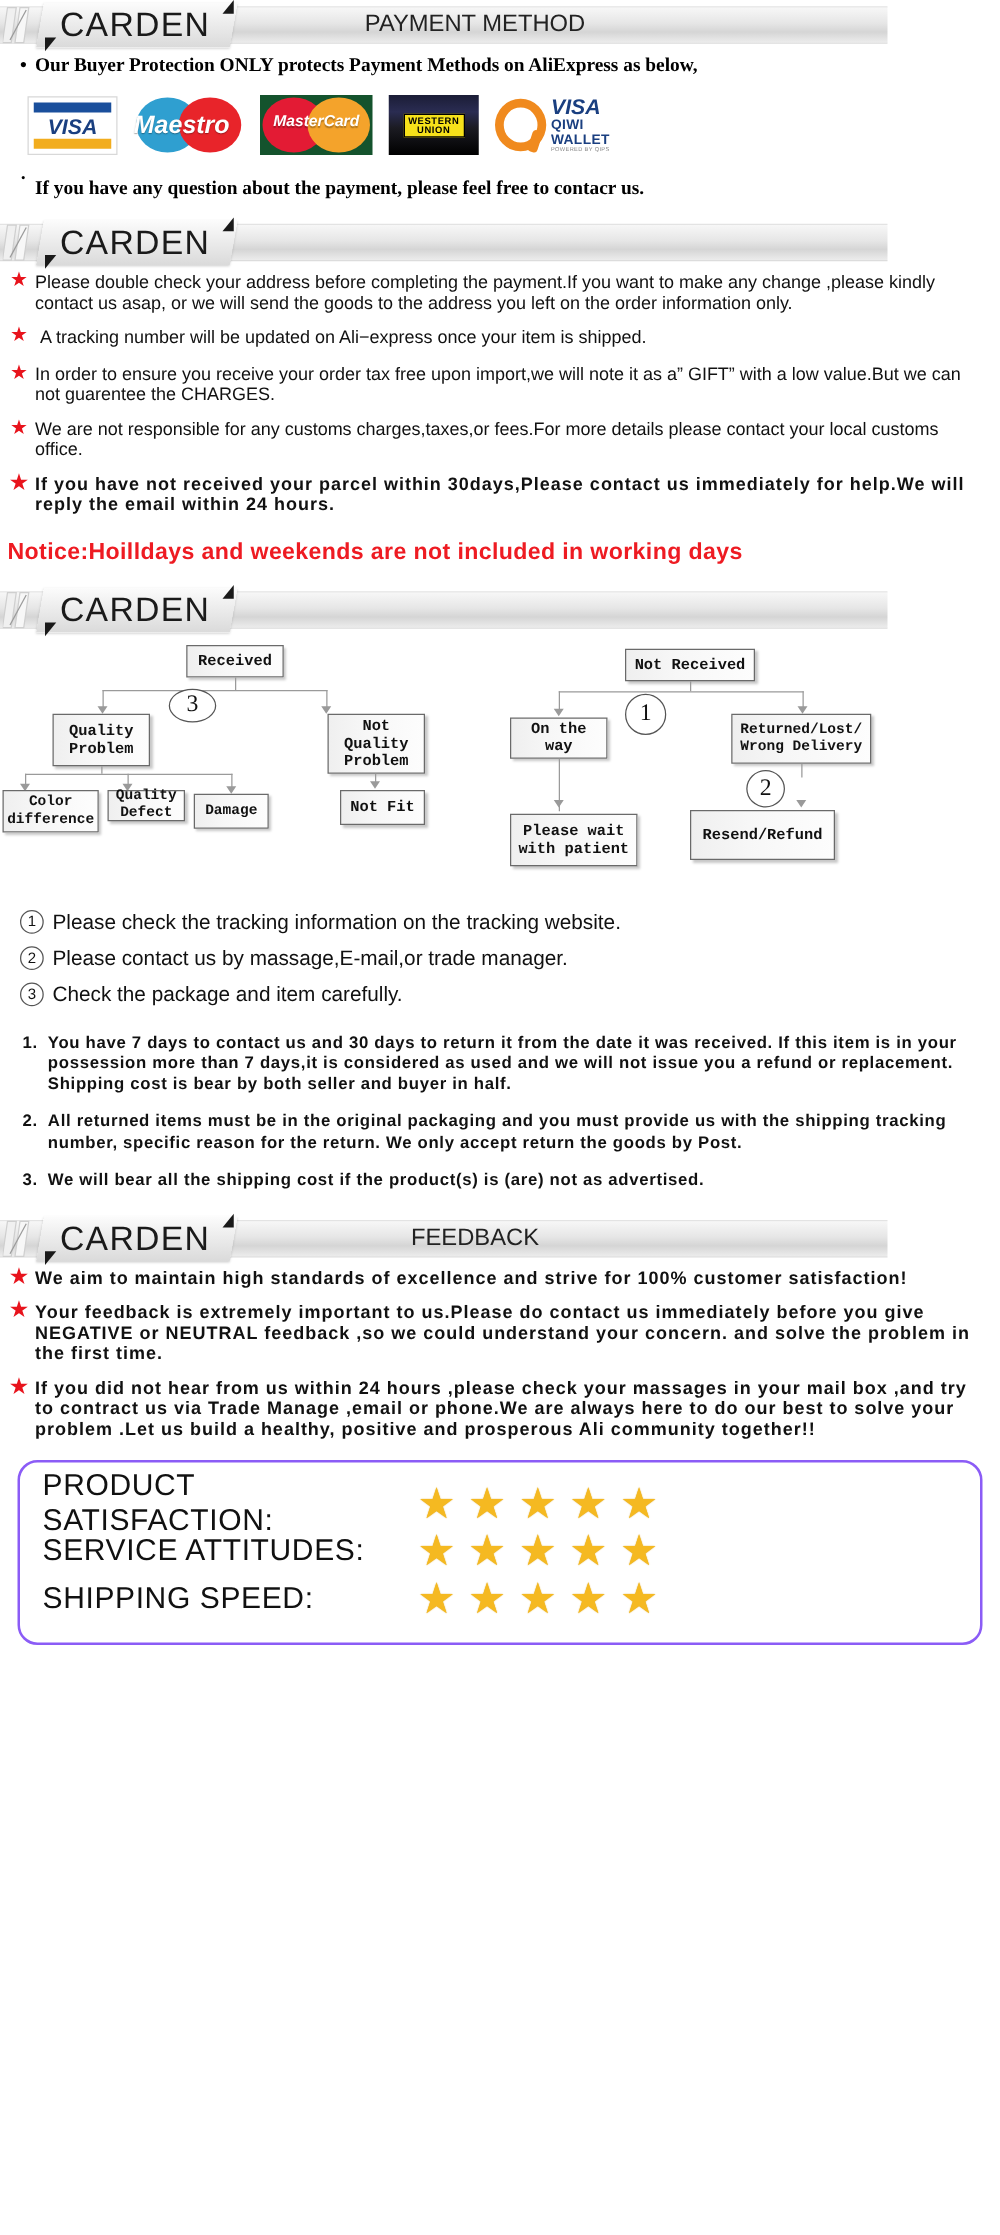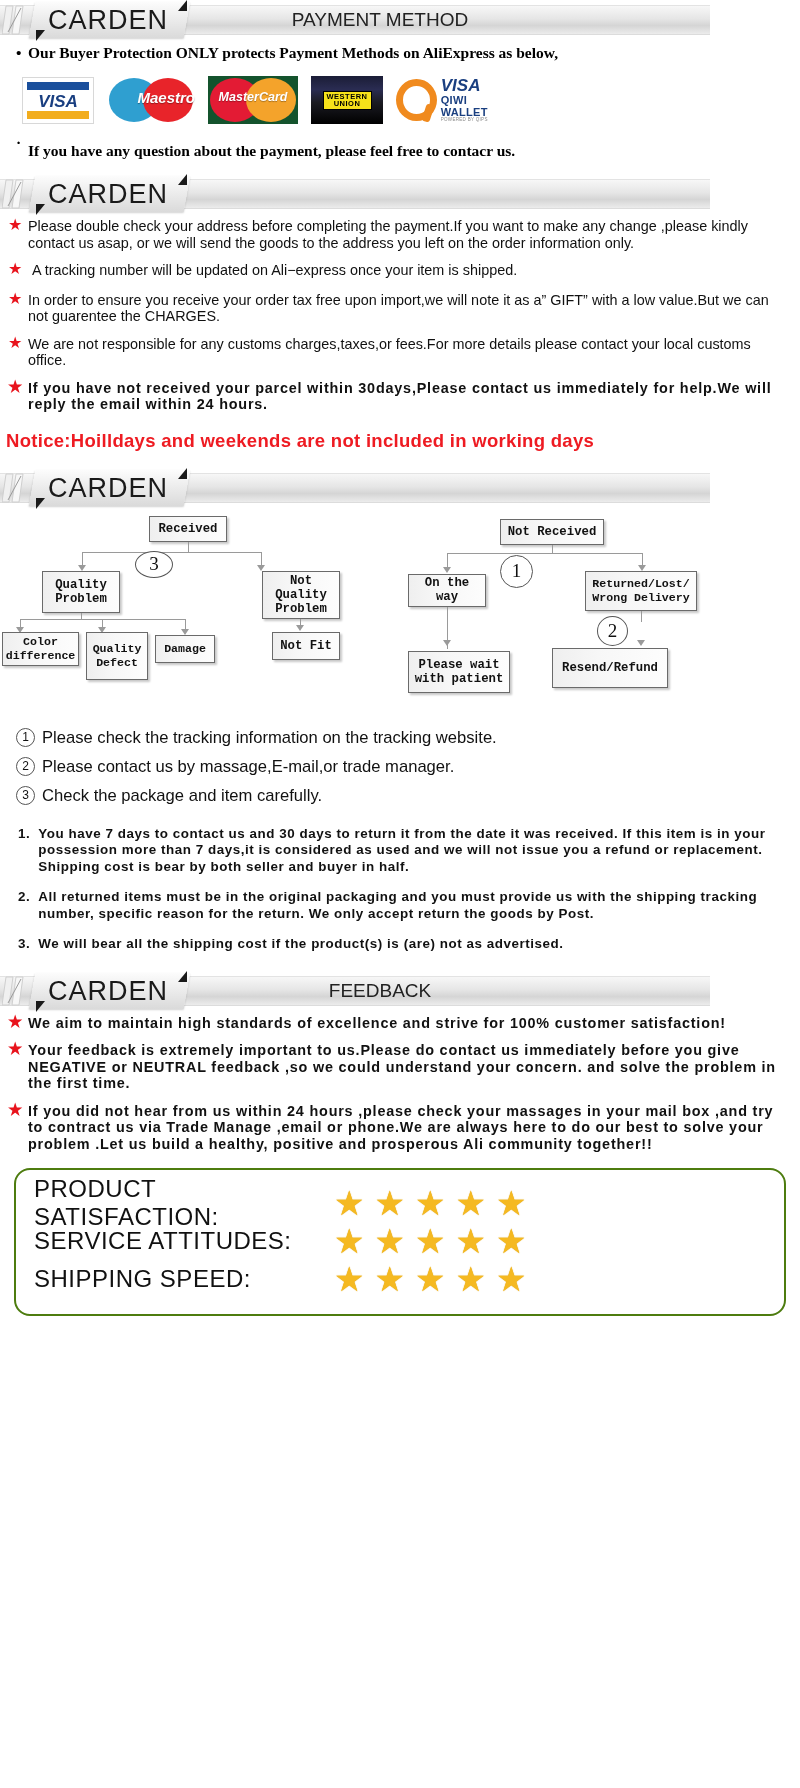--- a/index.html
+++ b/index.html
@@ -100,22 +100,22 @@
     text-align: center; font-style: italic; font-weight: bold; font-size: 17px; color: #1a3f80;
     font-family: "Liberation Sans", sans-serif;
   }
 
   .maestro {
     width: 88px; height: 48px; position: relative; background: #fff;
   }
   .maestro .c1 { position: absolute; left: 2px; top: 2px; width: 50px; height: 44px; border-radius: 50%; background: #2f9fd0; }
   .maestro .c2 { position: absolute; right: 2px; top: 2px; width: 50px; height: 44px; border-radius: 50%; background: #e8242a; }
   .maestro .lbl {
-    position: absolute; left: 0; right: 0; top: 13px; text-align: right;
-    font-style: italic; font-weight: bold; font-size: 15px; color: #fff;
+    position: absolute; left: 0; right: 0; top: 13px; text-align: left;
+    font-style: italic; font-weight: bold; font-size: 20px; color: #fff;
     text-shadow: 0 1px 1px rgba(0,0,0,0.35);
   }
 
   .mcard { width: 90px; height: 48px; position: relative; background: #14532d; }
   .mcard .c1 { position: absolute; left: 2px; top: 2px; width: 50px; height: 44px; border-radius: 50%; background: #e31b34; }
   .mcard .c2 { position: absolute; right: 2px; top: 2px; width: 50px; height: 44px; border-radius: 50%; background: #f4a32b; }
   .mcard .lbl {
     position: absolute; left: 0; right: 0; top: 14px; text-align: center;
     font-style: italic; font-weight: bold; font-size: 12.5px; color: #fff;
     text-shadow: 0 1px 1px rgba(0,0,0,0.3);
@@ -208,21 +208,21 @@
   .num-item {
     display: flex; gap: 8px; margin-bottom: 14px;
     font-size: 13.4px; line-height: 16.5px; font-weight: bold;
     letter-spacing: .55px; color: #111;
   }
   .num-item .n { flex: none; }
 
   
   .rating-box {
     margin: 16px 14px 14px 14px;
-    border: 2px solid #4d7c0f;
+    border: 2px solid #8b5cf6;
     border-radius: 16px;
     padding: 14px 18px 16px 18px;
     background: #fff;
   }
   .rating-row { display: flex; align-items: center; height: 38px; }
   .rating-row .lbl {
     width: 300px; font-size: 24px; letter-spacing: .5px; color: #111;
     font-family: "Liberation Sans", sans-serif;
   }
   .rating-row .stars { display: flex; gap: 10px; }
@@ -378,21 +378,21 @@
     <div class="ln lnv" style="left:81px; top:105px; height:6px;"></div>
     <div class="ln lnh" style="left:20px; top:111px; width:166px;"></div>
     <div class="ln lnv" style="left:20px; top:111px; height:12px;"></div>
     <div class="ar" style="left:16px; top:119px;"></div>
     <div class="ln lnv" style="left:102px; top:111px; height:12px;"></div>
     <div class="ar" style="left:98px; top:119px;"></div>
     <div class="ln lnv" style="left:185px; top:111px; height:14px;"></div>
     <div class="ar" style="left:181px; top:121px;"></div>
 
     <div class="node sm" style="left:2px; top:124px; width:77px; height:34px;">Color difference</div>
-    <div class="node sm" style="left:86px; top:124px; width:62px; height:48px;">Quality Defect</div>
+    <div class="node sm" style="left:86px; top:124px; width:62px; height:25px;">Quality Defect</div>
     <div class="node sm" style="left:155px; top:127px; width:60px; height:28px;">Damage</div>
 
     <div class="ln lnv" style="left:300px; top:111px; height:10px;"></div>
     <div class="ar" style="left:296px; top:117px;"></div>
     <div class="node" style="left:272px; top:124px; width:68px; height:28px;">Not Fit</div>
 
     <div class="node" style="left:500px; top:11px; width:104px; height:26px;">Not  Received</div>
     <div class="ln lnv" style="left:552px; top:37px; height:8px;"></div>
     <div class="ln lnh" style="left:447px; top:45px; width:196px;"></div>
     <div class="ln lnv" style="left:447px; top:45px; height:18px;"></div>

